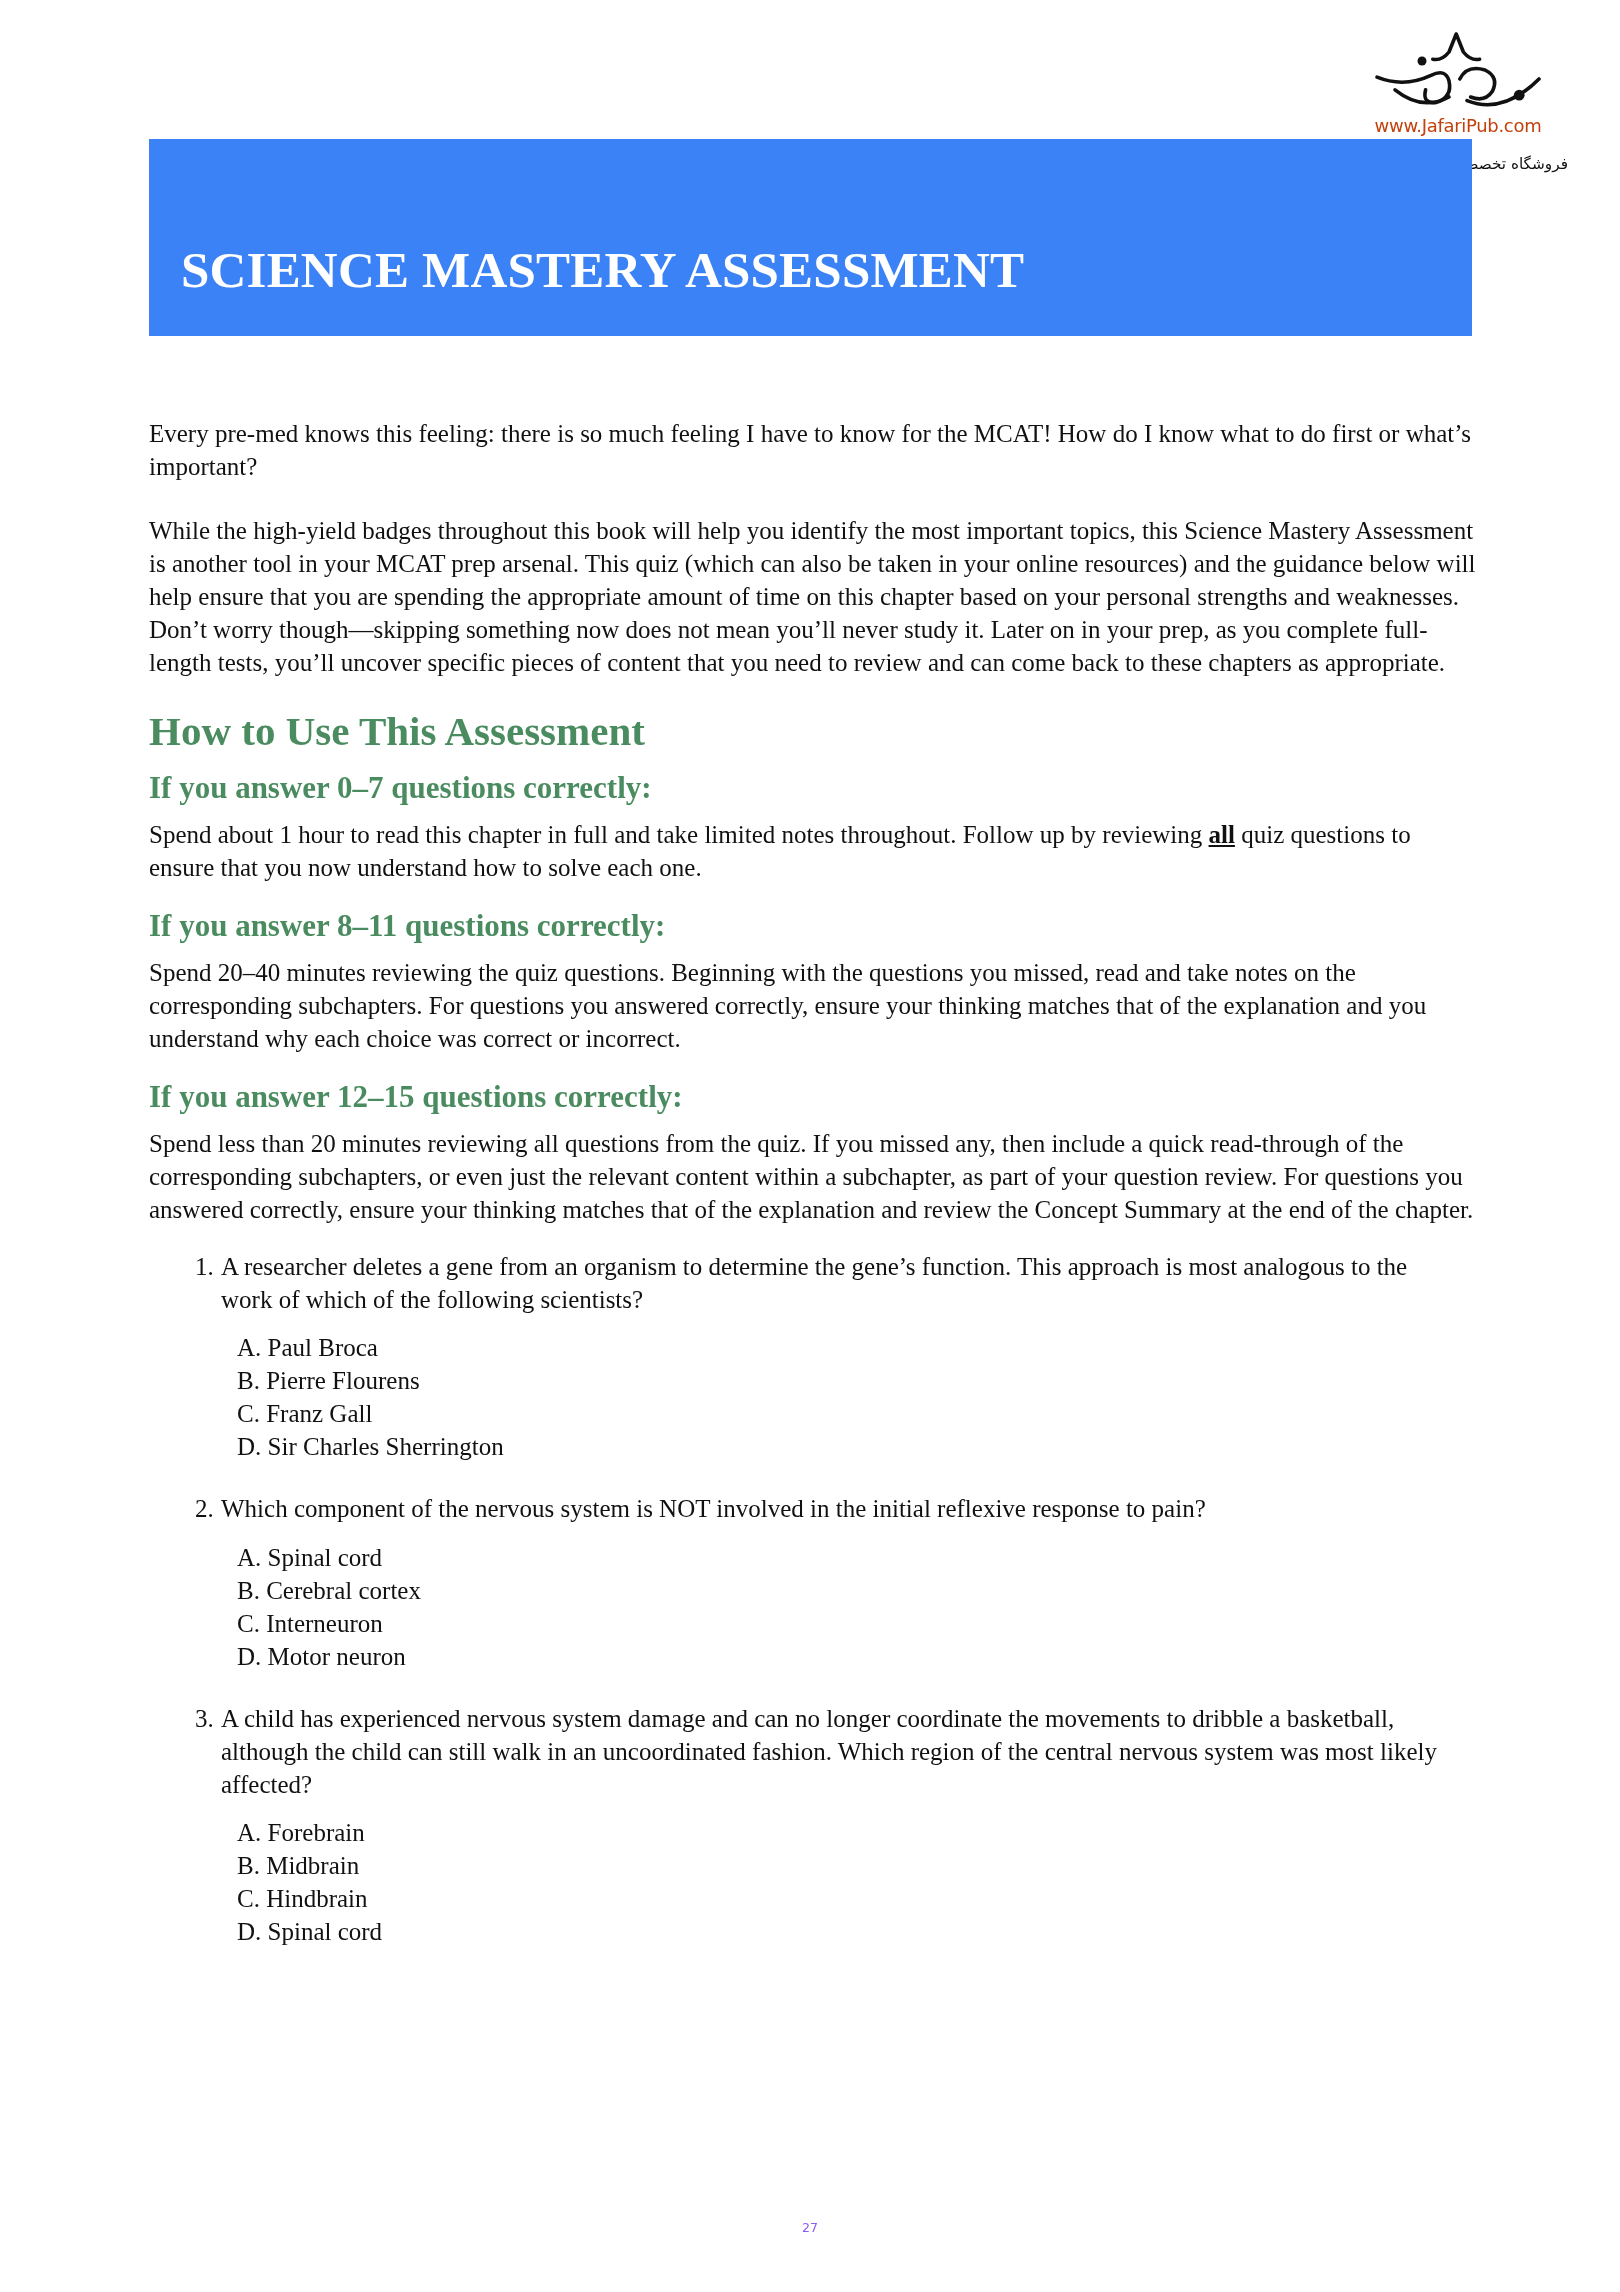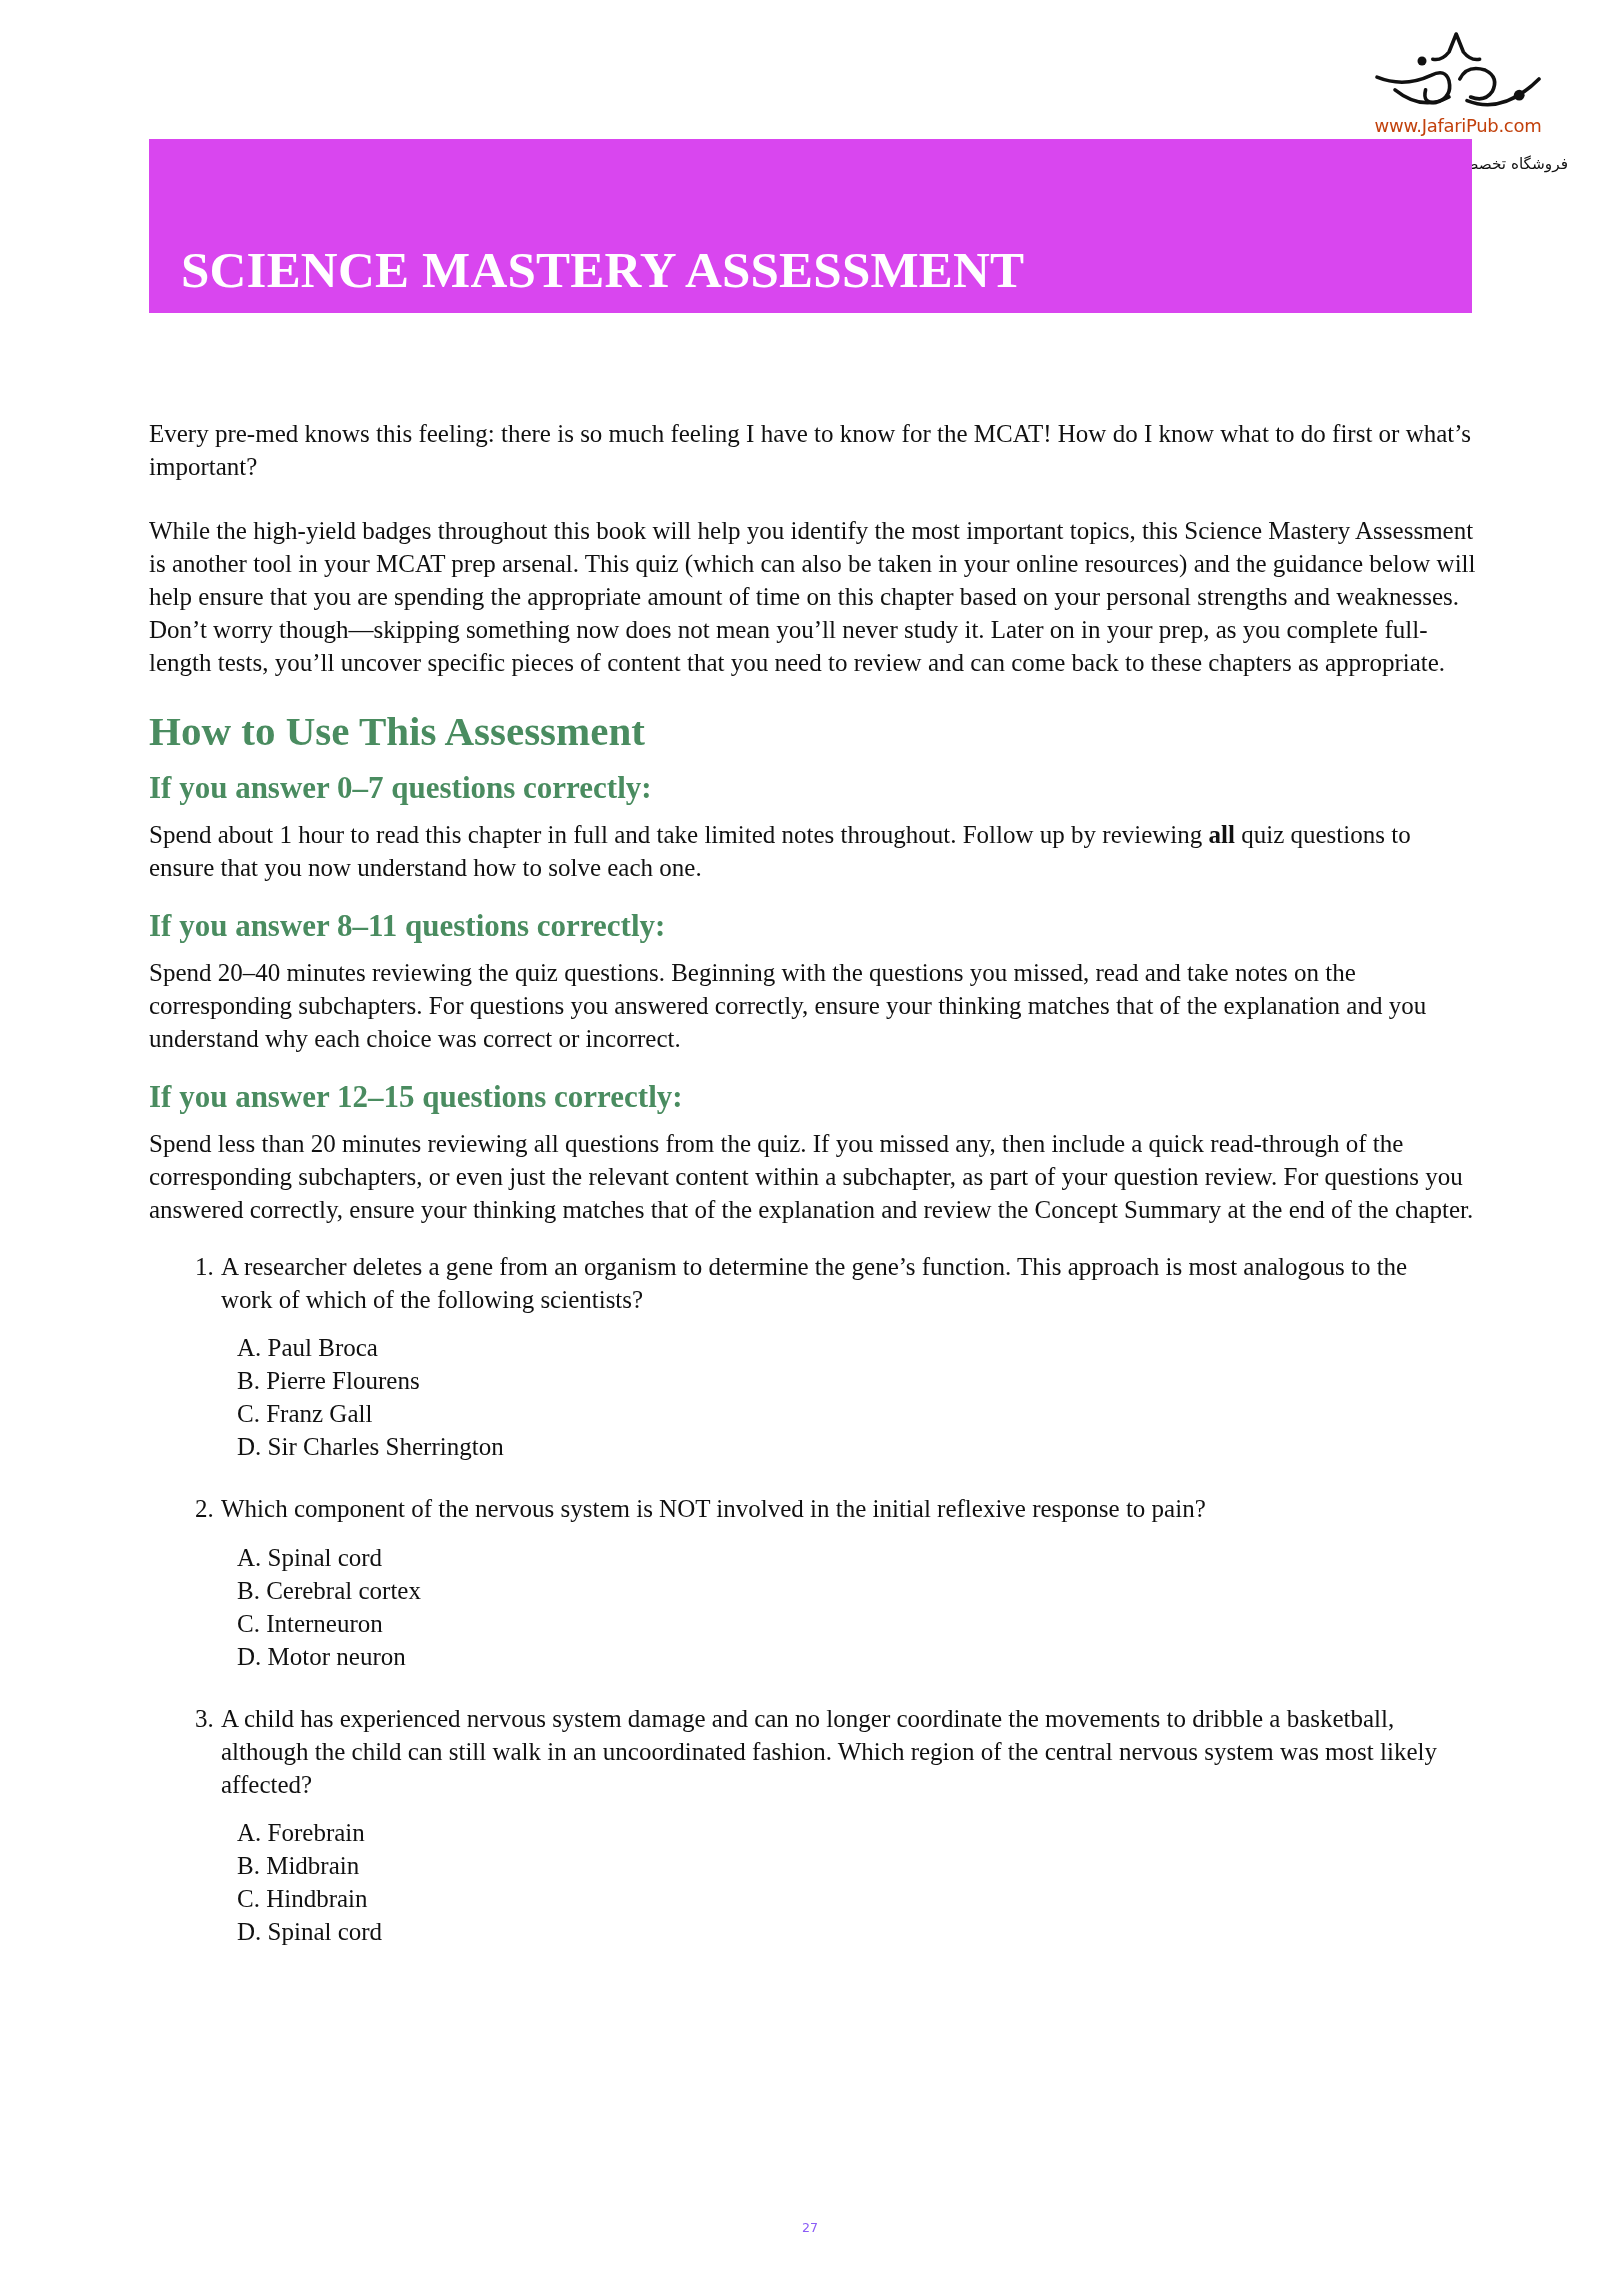--- a/index.html
+++ b/index.html
@@ -4,40 +4,40 @@
 <style>
   html, body { margin: 0; padding: 0; background: #ffffff; }
   body { width: 1620px; height: 2293px; position: relative; overflow: hidden;
          font-family: "Liberation Serif", "DejaVu Serif", serif; color: #111111; }
   .logo { position: absolute; left: 1350px; top: 18px; width: 243px; height: 162px; }
   .logo svg { position: absolute; left: 9px; top: 7.2px; }
   .logo-url { position: absolute; left: 9px; top: 97px; width: 198px; text-align: center;
               font-family: "DejaVu Sans", sans-serif; font-size: 18px; color: #c2410c; letter-spacing: -0.3px; }
   .logo-fa { position: absolute; left: -18px; top: 137px; width: 236px; text-align: right; direction: rtl;
              font-family: "DejaVu Sans", sans-serif; font-size: 15.3px; color: #111; white-space: nowrap; }
-  .banner { position: absolute; left: 149px; top: 139px; width: 1323px; height: 174px; background: #d946ef; }
+  .banner { position: absolute; left: 149px; top: 139px; width: 1323px; height: 197px; background: #3b82f6; }
   .banner-title { position: absolute; left: 32px; top: 106px; margin: 0; font-size: 51px; font-weight: bold;
                   color: #ffffff; letter-spacing: 0.2px; line-height: 1; white-space: nowrap; }
   .content { position: absolute; left: 149px; top: 417px; width: 1332px; }
   p.body { margin: 0; font-size: 25px; line-height: 33px; }
   .p1 { margin-bottom: 31px !important; }
   h2.section { margin: 29px 0 14px 0; font-size: 41px; line-height: 47px; font-weight: bold; color: #4a8c60; }
   h3.sub { margin: 15.3px 0 10.8px 0; font-size: 31px; line-height: 38px; font-weight: bold; color: #4a8c60; }
   h3.sub.first { margin-top: 12.6px; }
   .guide-block + h3.sub { margin-top: 23.4px; }
   .questions { margin-top: 24px; padding-left: 46px; }
   .question { margin-bottom: 29px; }
   .q-stem { display: flex; font-size: 25px; line-height: 33px; }
   .q-num { width: 26px; flex: 0 0 auto; }
   .q-text { flex: 1; padding-right: 36px; }
   .options { margin: 15.3px 0 0 42px; padding: 0; list-style: none; }
   .options li { font-size: 25px; line-height: 33px; }
   .page-num { position: absolute; left: 792px; top: 2220px; width: 36px; text-align: center;
               font-family: "DejaVu Sans", sans-serif; font-size: 12.6px; color: #8b5cf6; }
-  b.emph { font-weight: bold; }
+  b.emph { font-weight: bold; text-decoration: underline; }
 </style>
 </head>
 <body>
 
 <div class="logo">
   <svg width="198" height="90" viewBox="0 0 220 100">
     <g fill="none" stroke="#111" stroke-width="4" stroke-linecap="round">
       <path d="M108 10 L100 30 Q92 40 82 38 M108 10 L116 30 Q124 40 134 38"></path>
       <path d="M20 58 Q50 70 80 56 Q96 48 100 62 Q104 80 86 86 Q70 88 74 72"></path>
       <path d="M40 72 Q70 96 100 80"></path>

